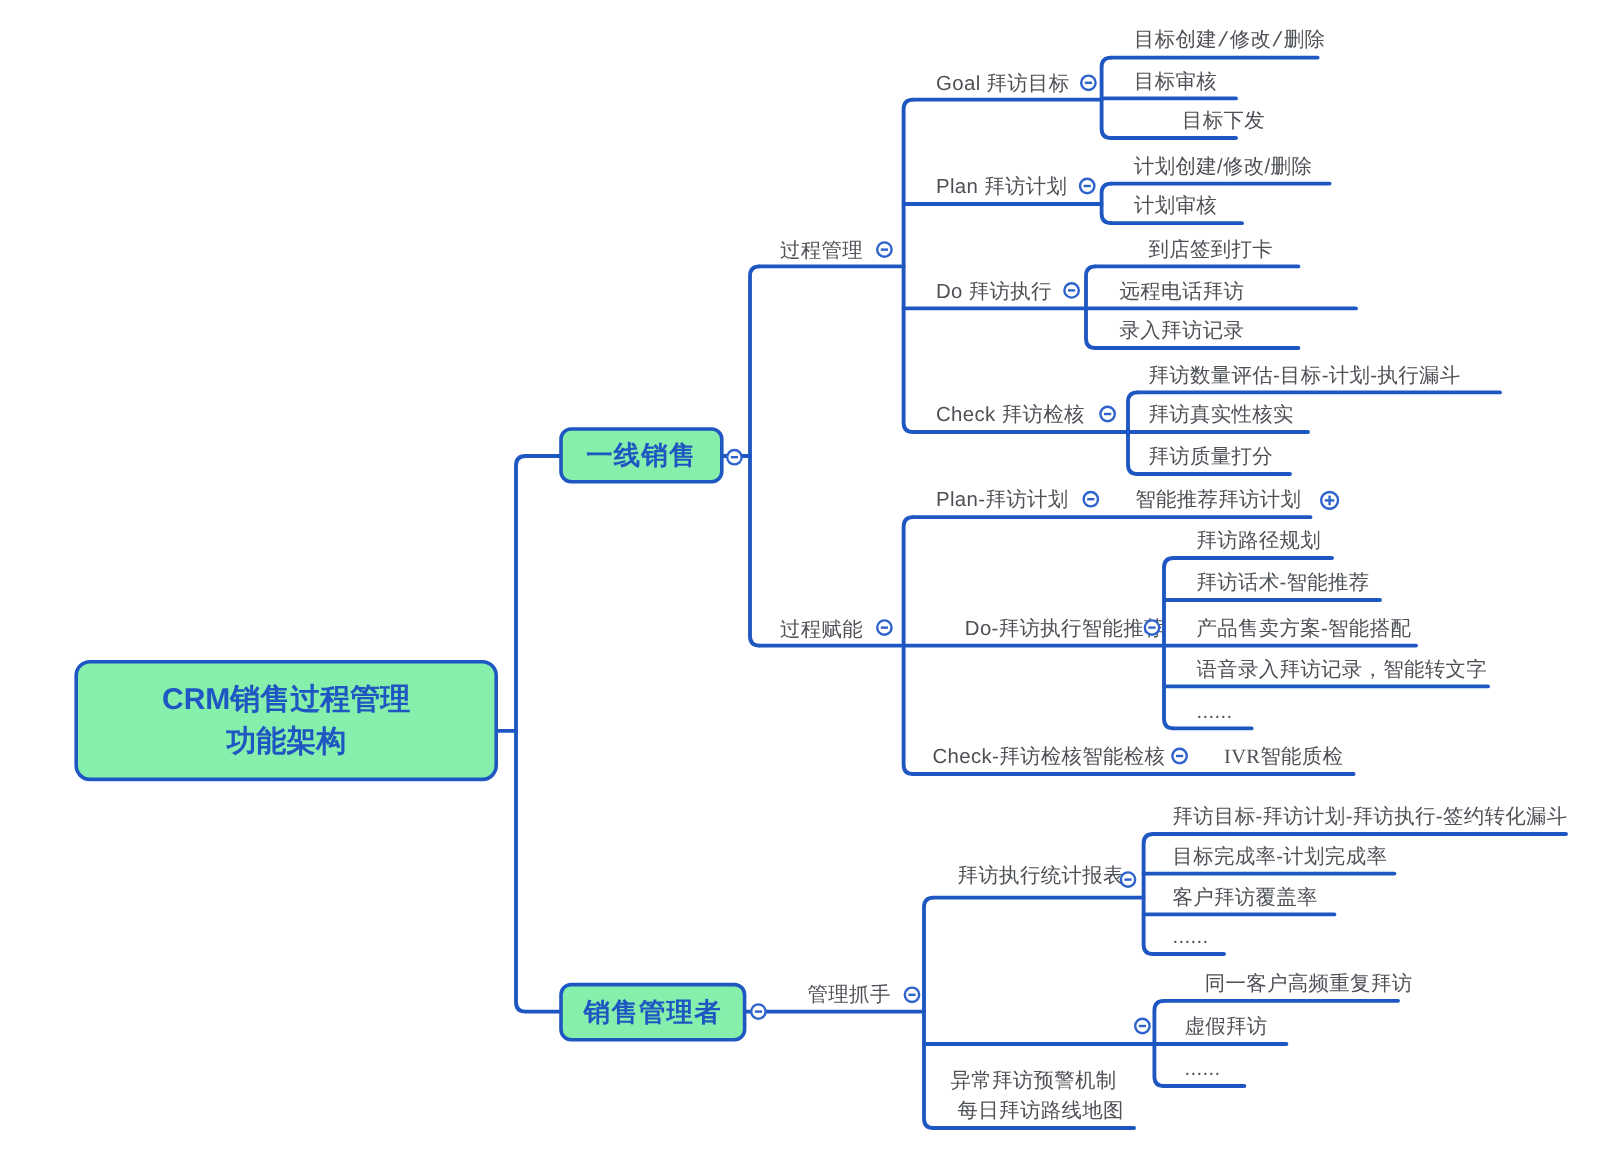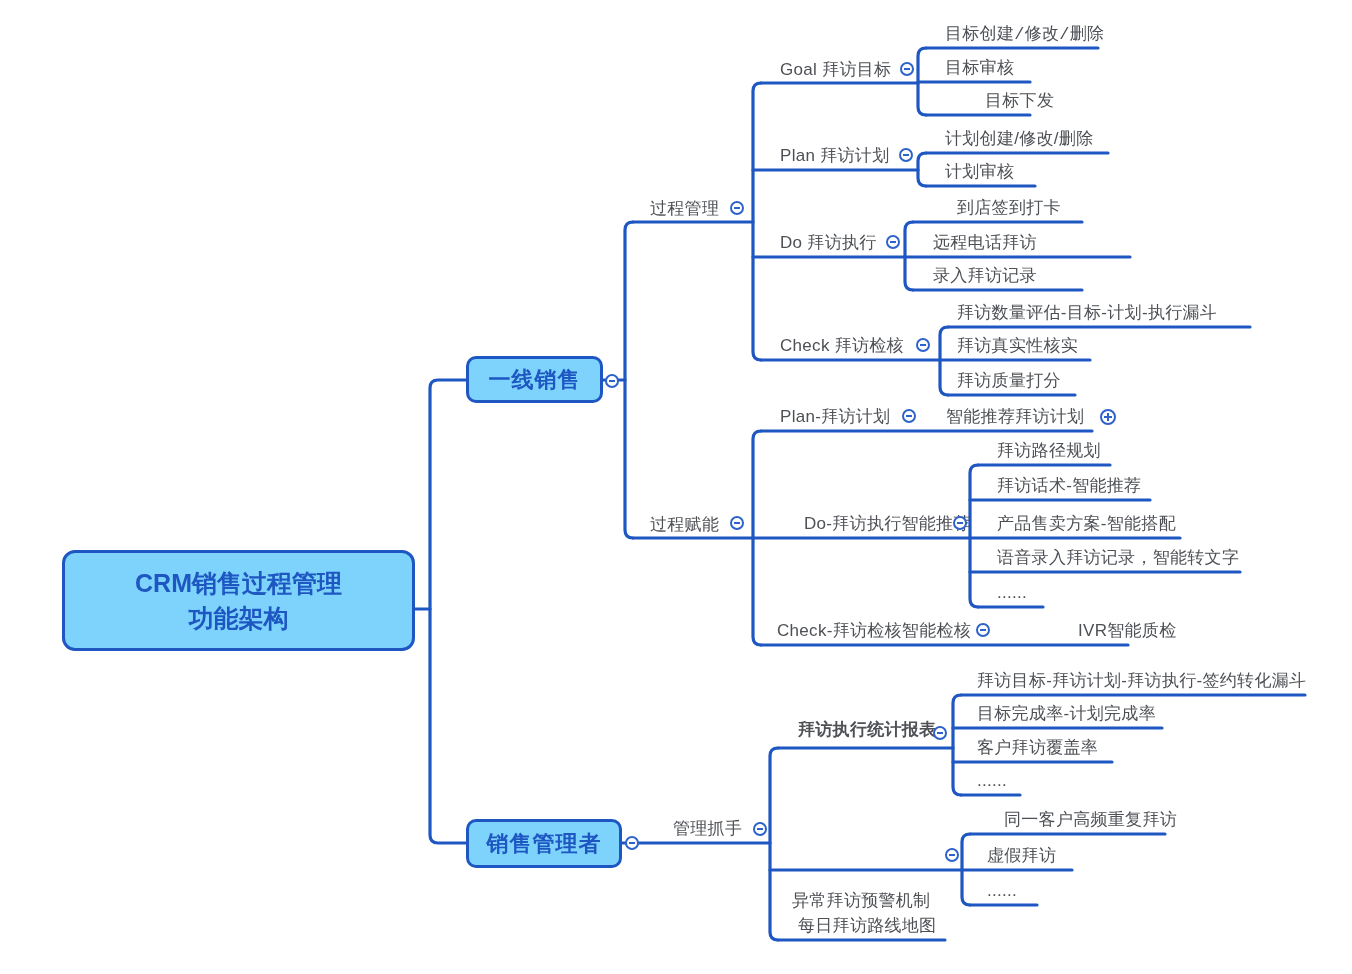--- a/index.html
+++ b/index.html
@@ -7,21 +7,21 @@
     position:relative;width:1352px;height:974px;background:#ffffff;
     font-family:"Liberation Sans",sans-serif;overflow:hidden;
   }
   svg.connectors{position:absolute;left:0;top:0;width:1352px;height:974px;}
   svg.connectors path{fill:none;stroke:#1e57c2;stroke-width:3.2;stroke-linecap:round;stroke-linejoin:round;}
   .topic{
     position:absolute;white-space:pre;font-size:17px;line-height:20px;
     color:#4d5055;letter-spacing:.3px;
   }
   .box{
-    position:absolute;box-sizing:border-box;border:3px solid #1e57c2;background:#7dd3fc;
+    position:absolute;box-sizing:border-box;border:3px solid #1e57c2;background:#86efac;
     color:#1e57c2;display:flex;align-items:center;justify-content:center;
     font-weight:600;border-radius:10px;
   }
   .box.root{border-radius:13px;border-width:3.5px;font-size:25px;line-height:1.4;text-align:center;white-space:pre-line;}
   .box.l1{font-size:22px;letter-spacing:1px;}
   .node-icon{
     position:absolute;width:14px;height:14px;box-sizing:border-box;
     border:2px solid #2e63cc;border-radius:50%;background:#ffffff;cursor:pointer;
   }
   .node-icon::before{
@@ -134,23 +134,23 @@
   <div class="topic" style="left:946px;top:407px;">智能推荐拜访计划</div>
 
   <div class="topic" style="left:780px;top:514px;margin-left:24px;">Do-拜访执行智能推荐</div>
   <div class="topic" style="left:997px;top:441px;">拜访路径规划</div>
   <div class="topic" style="left:997px;top:476px;">拜访话术-智能推荐</div>
   <div class="topic" style="left:997px;top:514px;">产品售卖方案-智能搭配</div>
   <div class="topic" style="left:997px;top:548px;">语音录入拜访记录，智能转文字</div>
   <div class="topic" style="left:997px;top:583px;">......</div>
 
   <div class="topic" style="left:777px;top:621px;">Check-拜访检核智能检核</div>
-  <div class="topic" style="left:1078px;top:621px;">IVR智能质检</div>
+  <div class="topic" style="left:1020px;top:621px;font-family:Liberation Serif, serif;">IVR智能质检</div>
 
-  <div class="topic" style="left:798px;top:720px;font-weight:bold;">拜访执行统计报表</div>
+  <div class="topic" style="left:798px;top:720px;">拜访执行统计报表</div>
   <div class="topic" style="left:977px;top:671px;">拜访目标-拜访计划-拜访执行-签约转化漏斗</div>
   <div class="topic" style="left:977px;top:704px;">目标完成率-计划完成率</div>
   <div class="topic" style="left:977px;top:738px;">客户拜访覆盖率</div>
   <div class="topic" style="left:977px;top:771px;">......</div>
 
   <div class="topic" style="left:792px;top:846px;margin-top:45px;">异常拜访预警机制</div>
   <div class="topic" style="left:987px;top:810px;margin-left:17px;">同一客户高频重复拜访</div>
   <div class="topic" style="left:987px;top:846px;">虚假拜访</div>
   <div class="topic" style="left:987px;top:881px;">......</div>
 

